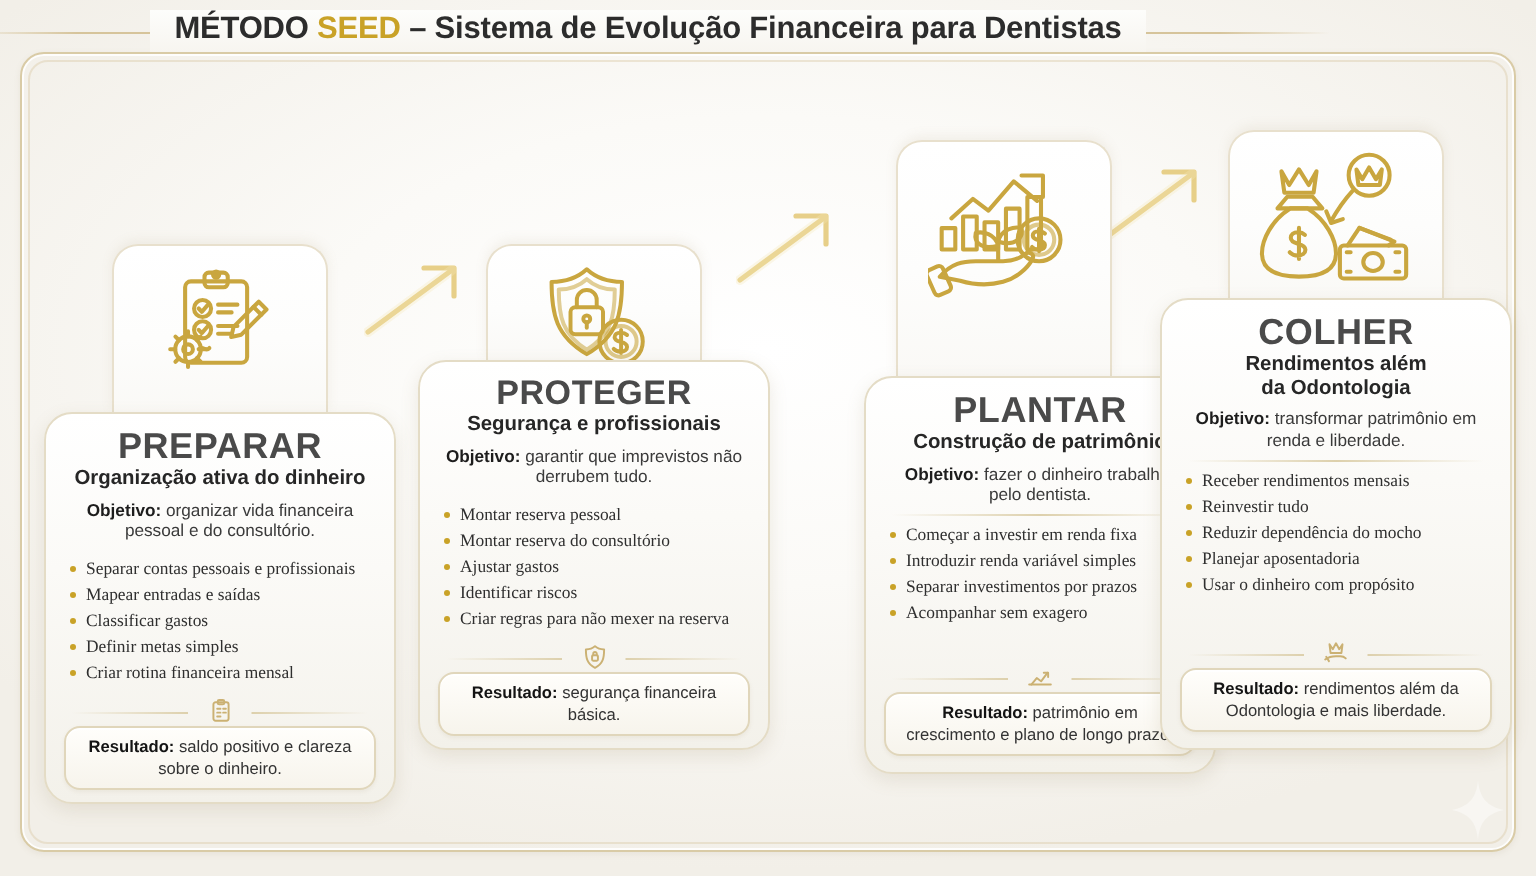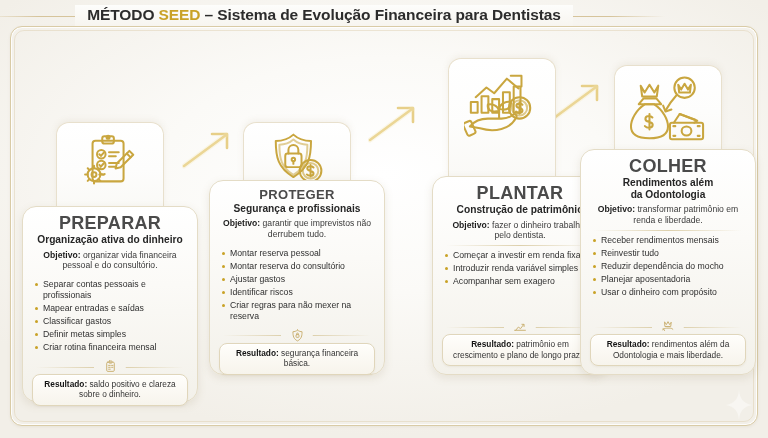--- a/index.html
+++ b/index.html
@@ -77,37 +77,37 @@
     box-sizing:border-box;
     padding:7px 9px 8px;
     display:flex;flex-direction:column;
     z-index:8;
   }
 
   .step-name{
     text-align:center;font-size:18px;font-weight:bold;color:#4a4a4a;
     letter-spacing:.3px;line-height:1.05;margin:0 0 1px;
   }
-  .step-name.sm{font-size:13px;}
+  .step-name.sm{font-size:17px;}
   .step-sub{
     text-align:center;font-size:10.2px;font-weight:bold;color:#262626;
     line-height:1.15;margin:0 0 4px;
   }
   .objective{
     text-align:center;font-size:8.6px;color:#3a3a3a;line-height:1.24;
     margin:0 0 4px;padding:0 2px;
   }
   .objective b{color:#1d1d1d;}
 
   .divider{
     height:1px;margin:0 4px 4px;
     background:linear-gradient(90deg,rgba(214,196,155,0),#ddd0ac 50%,rgba(214,196,155,0));
   }
 
-  .bullets{list-style:none;margin:0 0 auto;padding:0 0 0 2px;}
+  .bullets{list-style:none;margin:0 0 auto;padding:0 0 0 2px;font-family:Liberation Serif, serif;}
   .bullets li{
     position:relative;padding-left:9px;margin-bottom:2.5px;
     font-size:8.7px;color:#2f2f2f;line-height:1.22;
   }
   .bullets li:before{
     content:"";position:absolute;left:1px;top:4px;
     width:3px;height:3px;border-radius:50%;background:#c9a227;
   }
 
   .result-sep{
@@ -279,21 +279,21 @@
             <path d="M10.4 10.4V9a1.6 1.6 0 0 1 3.2 0v1.4"></path>
           </g>
         </svg>
       </div>
       <div class="result-box">
         <b>Resultado:</b><span> segurança financeira básica.</span>
       </div>
     </div>
   </div>
 
-  <div class="step" style="left:396px;top:176px;padding-left:36px;">
+  <div class="step" style="left:396px;top:188px;padding-left:36px;">
     <div class="icon-head" style="top:-118px;height:119px;">
       <svg width="76" height="74" viewBox="0 0 78 76">
         <g fill="none" stroke="#c9a63f" stroke-width="2.1" stroke-linecap="round" stroke-linejoin="round">
           <path d="M12 31 L23 21 L31 27 L44 12 L56 22"></path>
           <path d="M48 9 L59 9 L59 20"></path>
           <rect x="7" y="36" width="7" height="11"></rect>
           <rect x="18" y="30" width="7" height="17"></rect>
           <rect x="29" y="33" width="7" height="14"></rect>
           <rect x="40" y="26" width="7" height="21"></rect>
           <rect x="51" y="20" width="7" height="27"></rect>
@@ -312,20 +312,21 @@
     <div class="card" style="height:199px;">
       <div class="step-name">PLANTAR</div>
       <div class="step-sub">Construção de patrimônio</div>
       <div class="objective">
         <b>Objetivo:</b><span> fazer o dinheiro trabalhar pelo dentista.</span>
       </div>
       <div class="divider"></div>
       <ul class="bullets">
         <li>Começar a investir em renda fixa</li>
         <li>Introduzir renda variável simples</li>
+        <li>Separar investimentos por prazos</li>
         <li>Acompanhar sem exagero</li>
       </ul>
       <div class="result-sep">
         <svg width="14" height="13" viewBox="0 0 24 24">
           <g fill="none" stroke="#cbb173" stroke-width="1.8" stroke-linecap="round" stroke-linejoin="round">
             <path d="M2 19h20"></path>
               <path d="M4 19l5-6 4 3 6-8"></path>
             <path d="M15.5 8h4v4"></path>
           </g>
         </svg>

